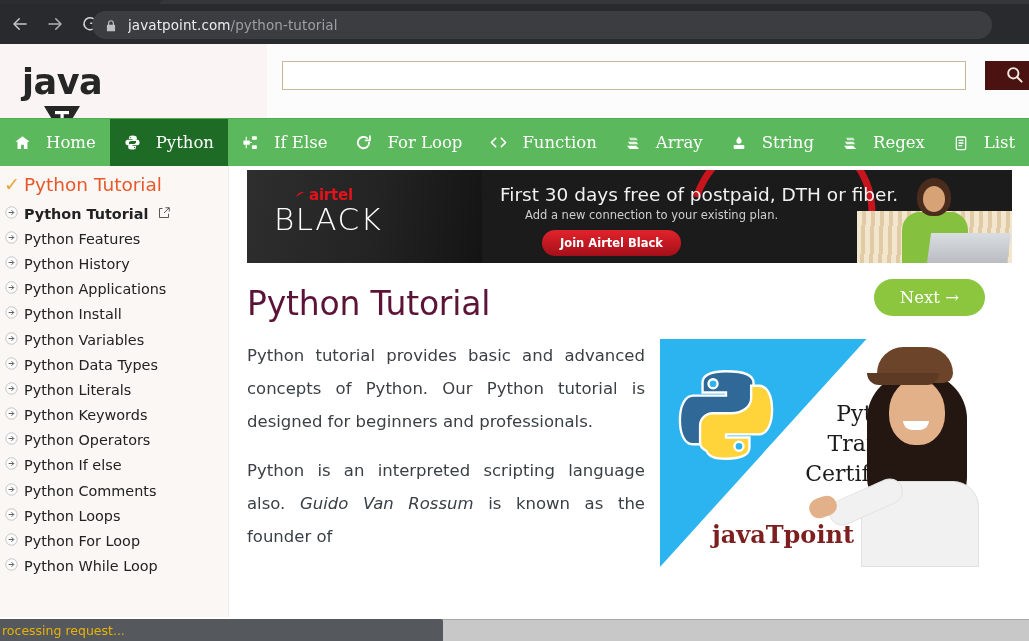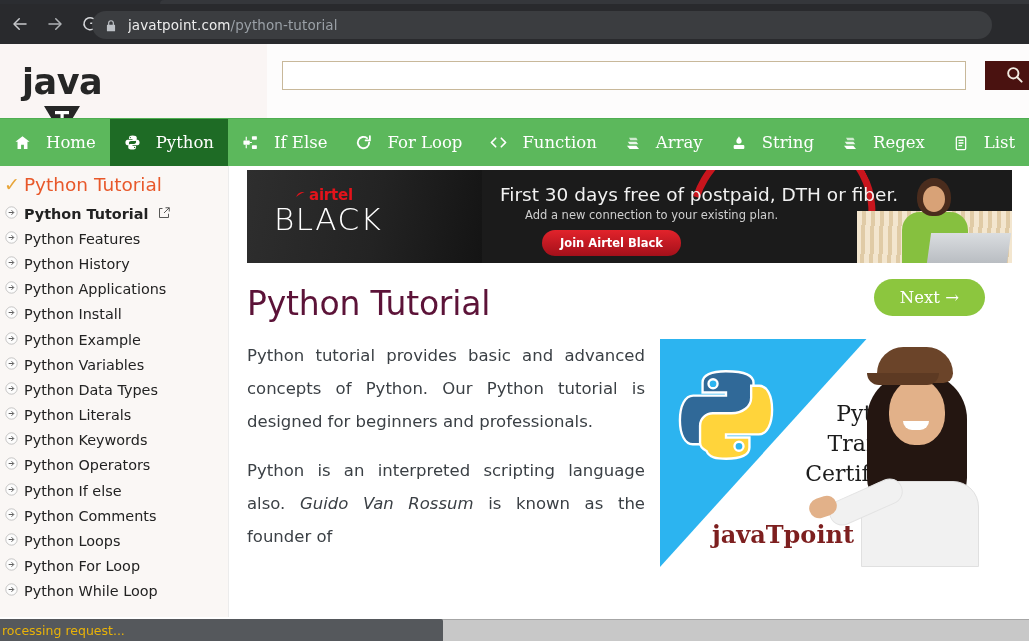--- a/index.html
+++ b/index.html
@@ -563,27 +563,20 @@
                 <circle cx="8" cy="8" r="7" fill="#fdfdfd" stroke="#b9b9b9"></circle>
                 <path d="M4.5 8h6M8 5.2 10.8 8 8 10.8" stroke="#5a5a5a" stroke-width="1.2" fill="none"></path>
               </svg></span>
           <span>Python Install</span>
         </div>
         <div class="side-item">
           <span class="bullet"><svg width="13" height="13" viewBox="0 0 16 16">
                 <circle cx="8" cy="8" r="7" fill="#fdfdfd" stroke="#b9b9b9"></circle>
                 <path d="M4.5 8h6M8 5.2 10.8 8 8 10.8" stroke="#5a5a5a" stroke-width="1.2" fill="none"></path>
               </svg></span>
-          <span>Python Example</span>
-        </div>
-        <div class="side-item">
-          <span class="bullet"><svg width="13" height="13" viewBox="0 0 16 16">
-                <circle cx="8" cy="8" r="7" fill="#fdfdfd" stroke="#b9b9b9"></circle>
-                <path d="M4.5 8h6M8 5.2 10.8 8 8 10.8" stroke="#5a5a5a" stroke-width="1.2" fill="none"></path>
-              </svg></span>
           <span>Python Variables</span>
         </div>
         <div class="side-item">
           <span class="bullet"><svg width="13" height="13" viewBox="0 0 16 16">
                 <circle cx="8" cy="8" r="7" fill="#fdfdfd" stroke="#b9b9b9"></circle>
                 <path d="M4.5 8h6M8 5.2 10.8 8 8 10.8" stroke="#5a5a5a" stroke-width="1.2" fill="none"></path>
               </svg></span>
           <span>Python Data Types</span>
         </div>
         <div class="side-item">

